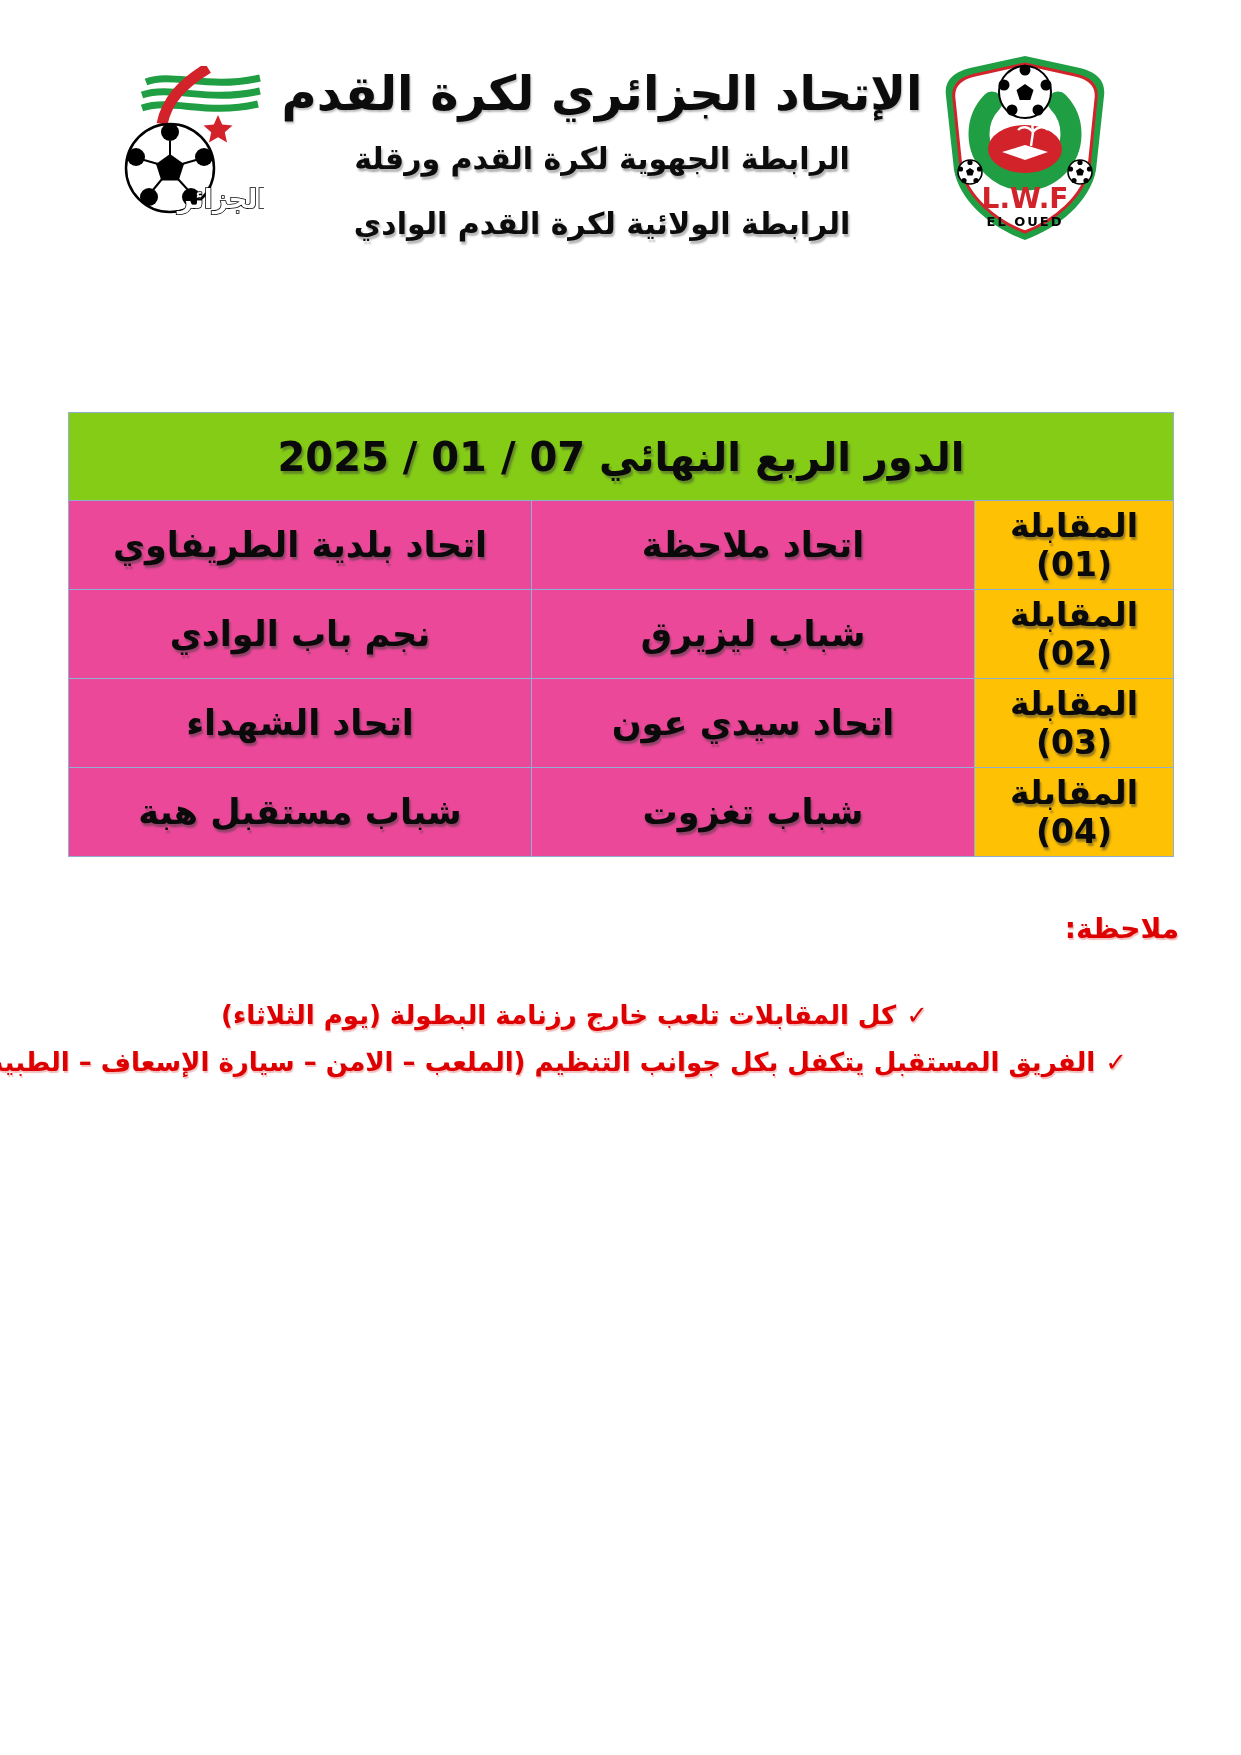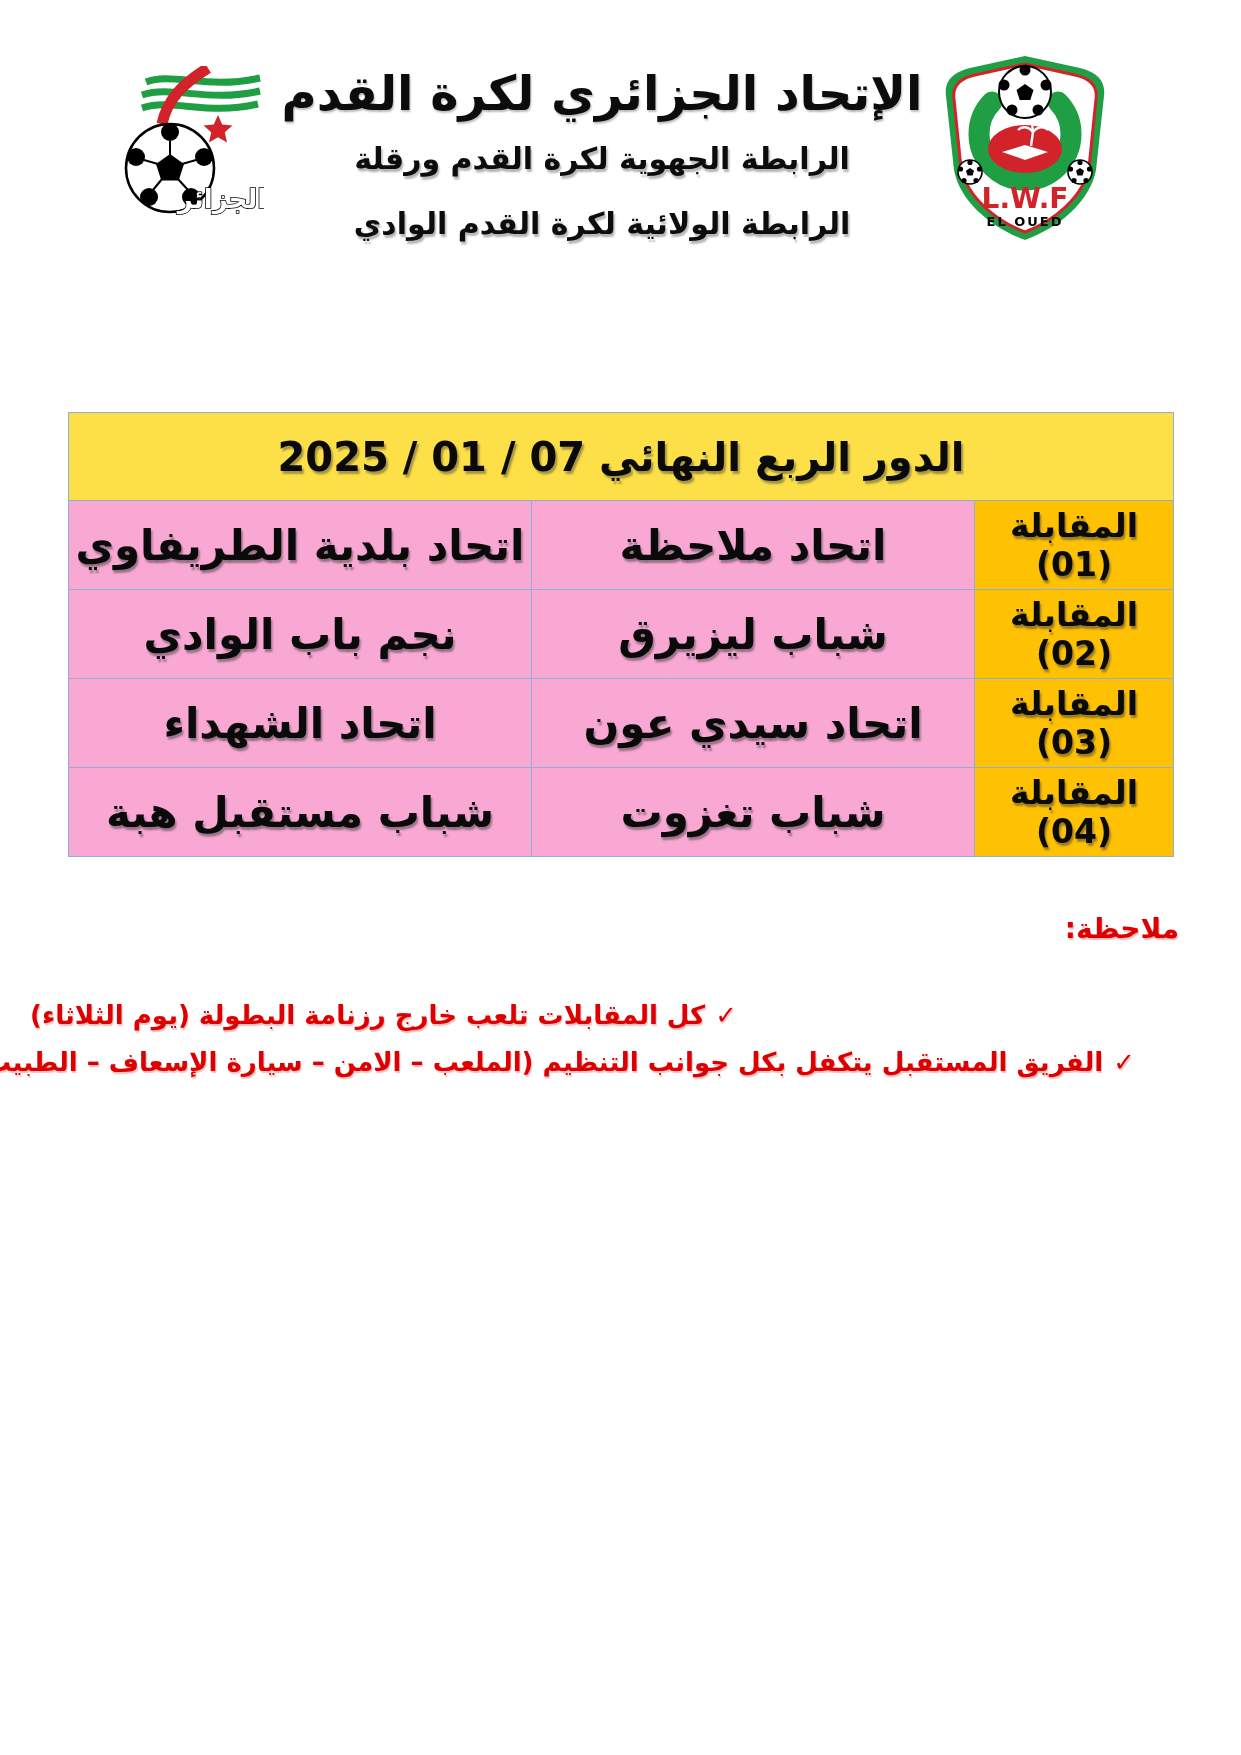--- a/index.html
+++ b/index.html
@@ -35,44 +35,44 @@
   }
   table.schedule col.c-match { width:199px; }
   table.schedule col.c-team1 { width:443px; }
   table.schedule col.c-team2 { width:463px; }
   table.schedule td {
     border:1.6px solid #8FAFD4;
     text-align:center; vertical-align:middle;
     color:#0a0a0a; font-weight:700;
   }
   td.title-cell {
-    background:#fde047; height:88px;
+    background:#84cc16; height:88px;
     font-size:40px;
     text-shadow:2px 3px 2px rgba(60,60,60,.45);
   }
   td.match-cell {
     background:#FFC103; height:89px;
     font-size:33px;
     text-shadow:1.5px 2.5px 2px rgba(60,60,60,.5);
   }
   td.team-cell {
-    background:#f9a8d4; height:89px;
-    font-size:42px;
+    background:#ec4899; height:89px;
+    font-size:35px;
     text-shadow:1.5px 2.5px 2px rgba(60,60,60,.5);
   }
 
   
   .note-heading {
     position:absolute; top:912px; right:62px;
     color:#DE0000; font-weight:700; font-size:28px;
     text-shadow:1px 1.5px 1px rgba(200,0,0,.25);
   }
   .note-items {
-    position:absolute; top:992px; left:30px; width:1105px;
-    text-align:left;
+    position:absolute; top:992px; left:22px; width:1105px;
+    text-align:center;
   }
   .note-item {
     color:#DE0000; font-weight:700; font-size:26px; line-height:47px;
     text-shadow:1px 1.5px 1px rgba(200,0,0,.25);
     white-space:nowrap;
   }
   .note-check { display:inline-block; margin-left:10px; font-size:26px; }
 
   svg text { font-family:"DejaVu Sans", sans-serif; }
 </style>

